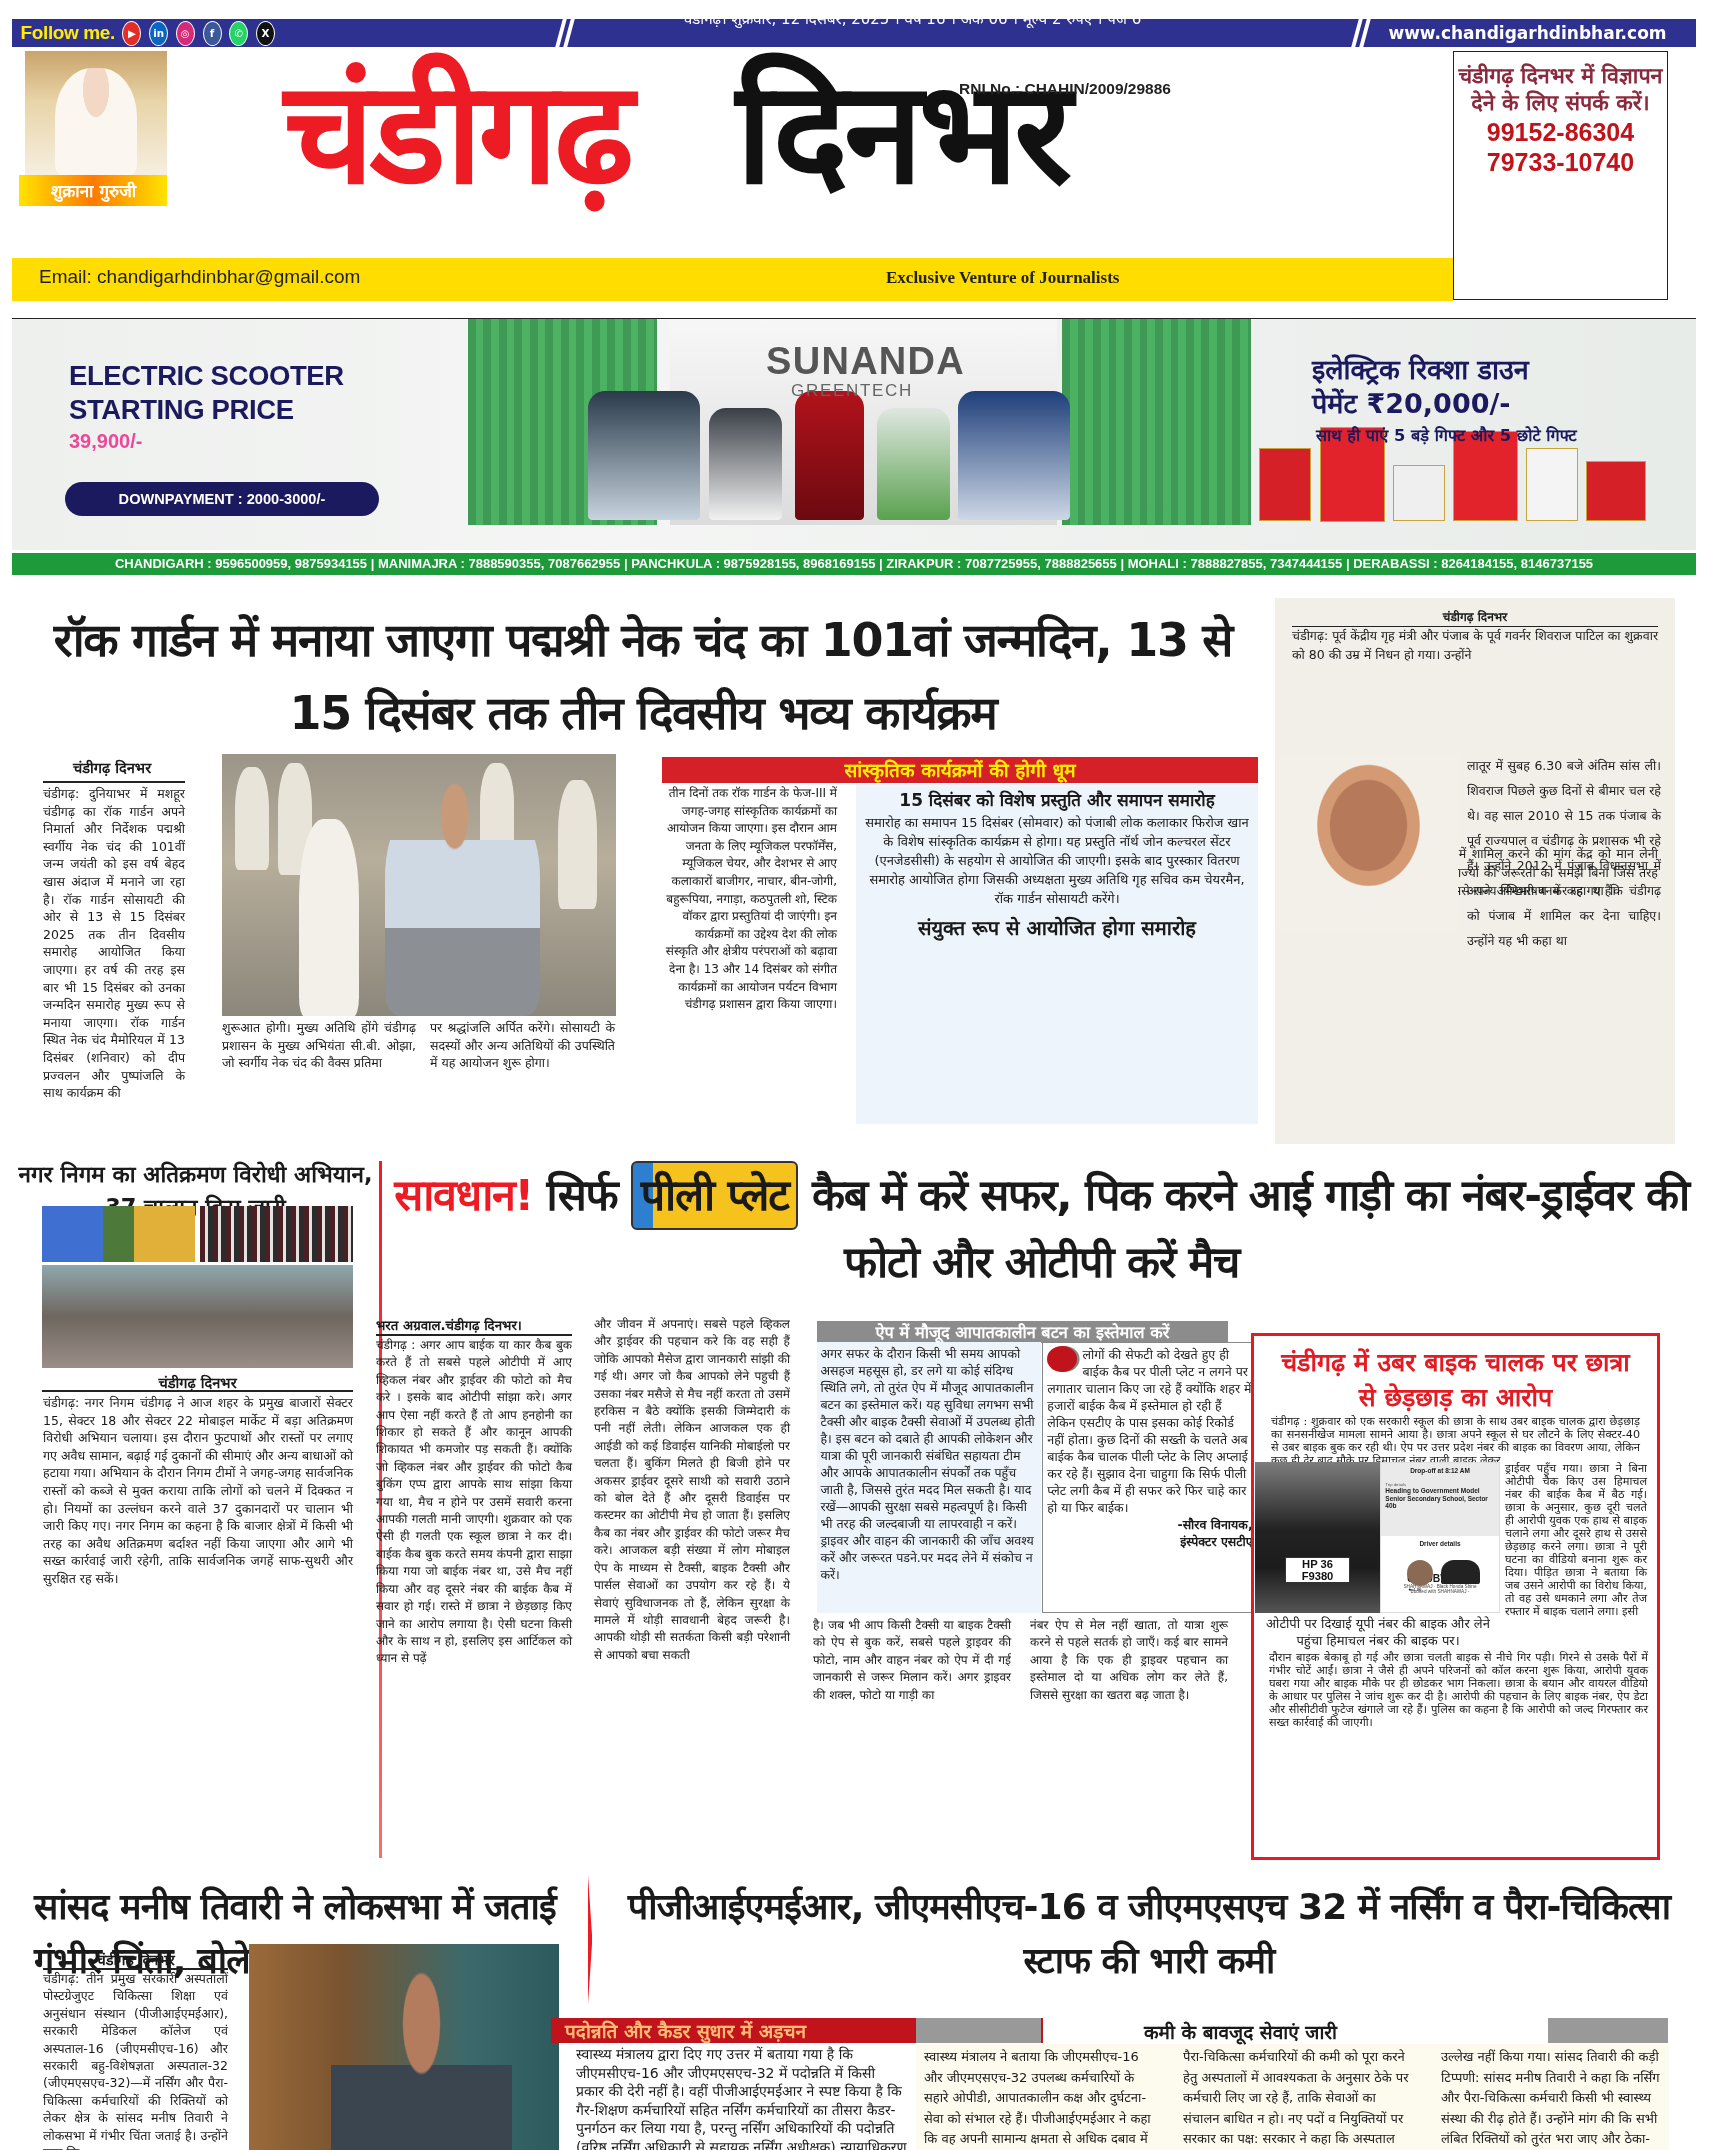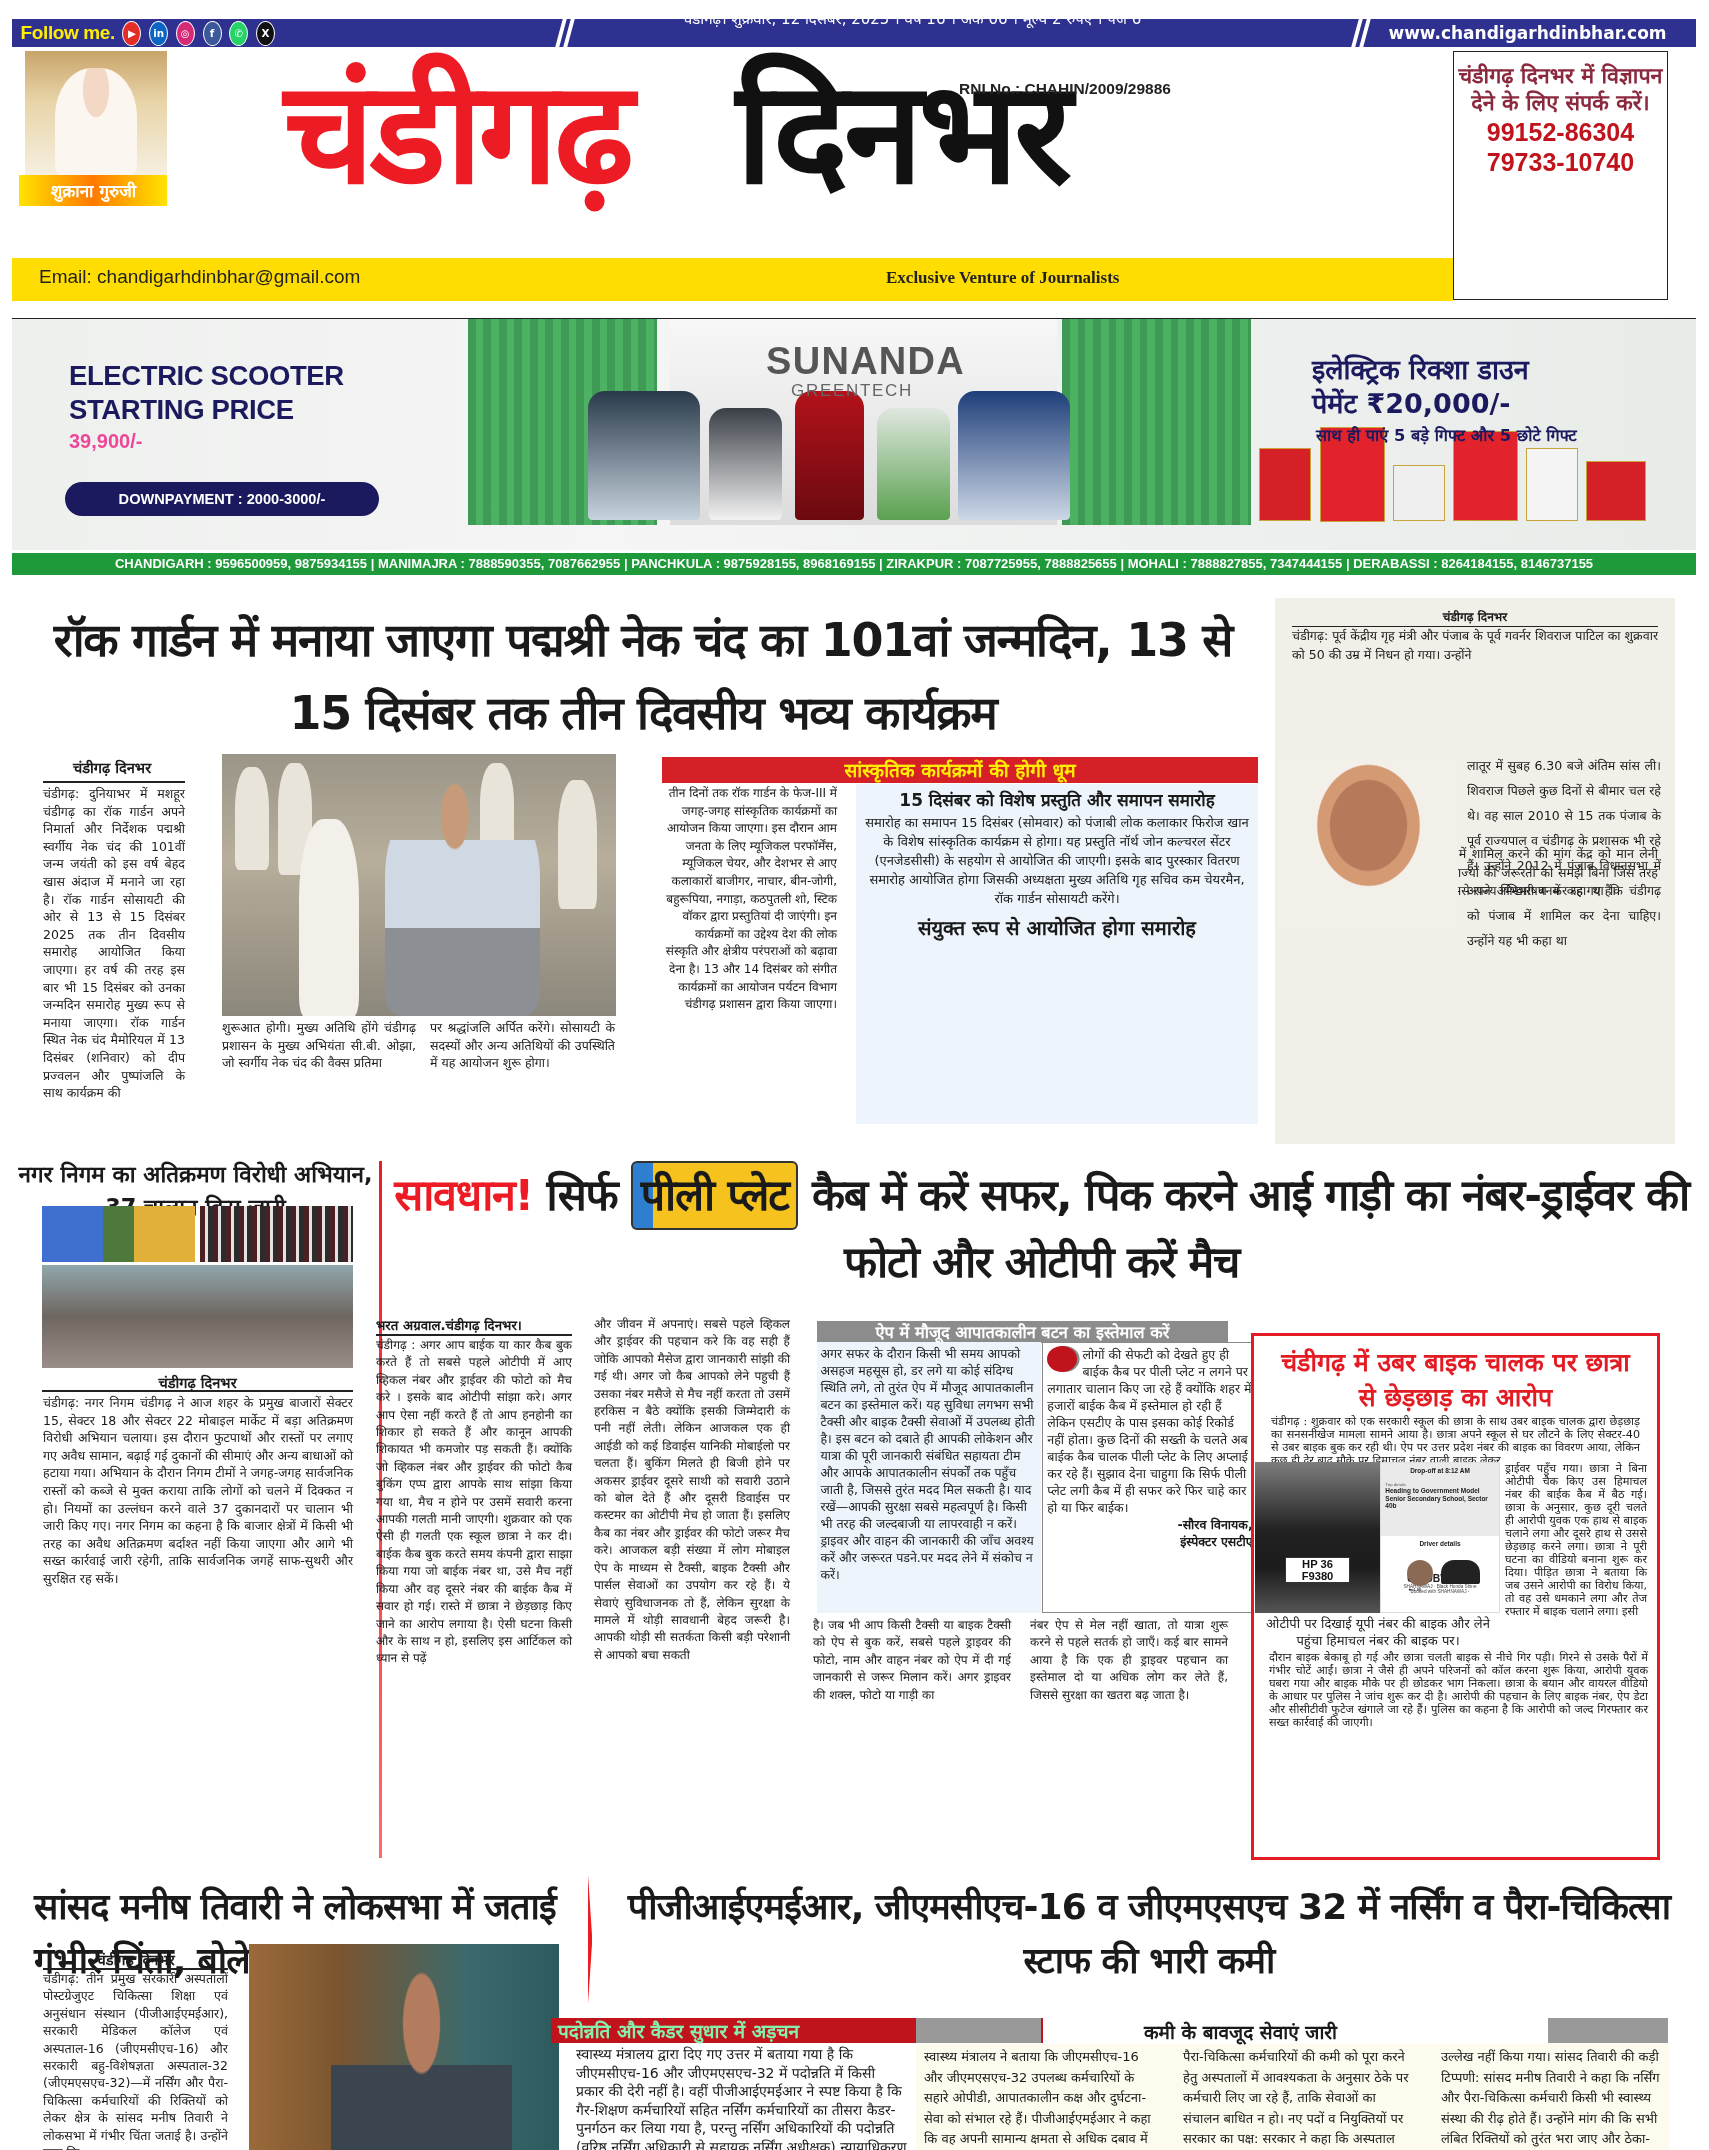--- a/index.html
+++ b/index.html
@@ -123,21 +123,21 @@
   
   #mt-headline { left: 34px; top: 1880px; width: 555px; font-size: 36px; line-height: 54px; font-weight: bold; letter-spacing: -0.9px; }
   #divider-red2 { left: 588px; top: 1875px; width: 4.3px; height: 129px; background: #ed1c24; clip-path: polygon(0 0,100% 50%,0 100%); }
   #pgi-headline { left: 594px; top: 1880px; width: 1110px; font-size: 36px; line-height: 54px; font-weight: bold; text-align: center; letter-spacing: -0.9px; }
   #mt-byline { left: 43px; top: 1949px; width: 185px; }
   #mt-rule { left: 43px; top: 1968px; width: 185px; }
   #mt-col1 { left: 43px; top: 1970px; width: 185px; }
   #mt-col1 p { font-size: 12.5px; line-height: 17.4px; text-align: justify; }
   #mt-photo { left: 249px; top: 1944px; width: 310px; height: 323px; background: linear-gradient(90deg,#9a6a3a 0%,#7a5430 30%,#3c6a6c 70%,#2d5a5c 100%); overflow: hidden; }
   #mt-photo .person { position: absolute; left: 82px; top: 26px; width: 181px; height: 297px; background: radial-gradient(ellipse at 50% 18%, #b37c5f 0 14%, transparent 15%), linear-gradient(180deg, transparent 0 32%, #3b4550 32% 100%); }
-  #pad-hdr { left: 551px; top: 2018px; width: 492px; height: 25px; background: #c1131b; color: #86efac; font-size: 19px; font-weight: bold; display: flex; align-items: center; padding-left: 7px; }
+  #pad-hdr { left: 551px; top: 2018px; width: 492px; height: 25px; background: #c1131b; color: #fdba74; font-size: 19px; font-weight: bold; display: flex; align-items: center; padding-left: 14px; }
   #pad-hdr-grey { left: 916px; top: 2018px; width: 125px; height: 25px; background: #999; }
   #pad-body { left: 576px; top: 2045px; width: 331px; }
   #pad-body p { font-size: 14px; line-height: 18.5px; }
   #kami-hdr { left: 1144px; top: 2019px; font-size: 19px; font-weight: bold; }
   #kami-grey { left: 1548px; top: 2018px; width: 120px; height: 25px; background: #999; }
   #kami-body { left: 916px; top: 2044px; width: 753px; height: 224px; background: #fdfbee; }
   #kami-c1 { left: 924px; top: 2047px; width: 228px; }
   #kami-c2 { left: 1183px; top: 2047px; width: 228px; }
   #kami-c3 { left: 1441px; top: 2047px; width: 224px; }
   .kami p { font-size: 13px; line-height: 20.6px; }
@@ -234,21 +234,21 @@
     <p>तीन दिनों तक रॉक गार्डन के फेज-III में जगह-जगह सांस्कृतिक कार्यक्रमों का आयोजन किया जाएगा। इस दौरान आम जनता के लिए म्यूजिकल परफॉर्मेंस, म्यूजिकल चेयर, और देशभर से आए कलाकारों बाजीगर, नाचार, बीन-जोगी, बहुरूपिया, नगाड़ा, कठपुतली शो, स्टिक वॉकर द्वारा प्रस्तुतियां दी जाएंगी। इन कार्यक्रमों का उद्देश्य देश की लोक संस्कृति और क्षेत्रीय परंपराओं को बढ़ावा देना है। 13 और 14 दिसंबर को संगीत कार्यक्रमों का आयोजन पर्यटन विभाग चंडीगढ़ प्रशासन द्वारा किया जाएगा।</p>
   </div>
 <div id="s1-box-right" class="abs">
   <h3>15 दिसंबर को विशेष प्रस्तुति और समापन समारोह</h3>
   <p>समारोह का समापन 15 दिसंबर (सोमवार) को पंजाबी लोक कलाकार फिरोज खान के विशेष सांस्कृतिक कार्यक्रम से होगा। यह प्रस्तुति नॉर्थ जोन कल्चरल सेंटर (एनजेडसीसी) के सहयोग से आयोजित की जाएगी। इसके बाद पुरस्कार वितरण समारोह आयोजित होगा जिसकी अध्यक्षता मुख्य अतिथि गृह सचिव कम चेयरमैन, रॉक गार्डन सोसायटी करेंगे।</p>
   <h3 class="sub2">संयुक्त रूप से आयोजित होगा समारोह</h3>
 </div>
 
 <div id="shiv" class="abs">
   <div class="byline">चंडीगढ़ दिनभर</div>
-  <p>चंडीगढ़: पूर्व केंद्रीय गृह मंत्री और पंजाब के पूर्व गवर्नर शिवराज पाटिल का शुक्रवार को 50 की उम्र में निधन हो गया। उन्होंने</p>
+  <p>चंडीगढ़: पूर्व केंद्रीय गृह मंत्री और पंजाब के पूर्व गवर्नर शिवराज पाटिल का शुक्रवार को 80 की उम्र में निधन हो गया। उन्होंने</p>
   <div style="height:181px"></div>
   <p>कि पंजाबी भाषायी क्षेत्रों को पंजाब में शामिल करने की मांग केंद्र को मान लेनी चाहिए। पाटिल ने कहा था कि केंद्र राज्यों की जरूरतों को समझे बिना जिस तरह से योजनाएं व नीतियां बना रही है, उससे राज्य भिखारी बनकर रह गए हैं।</p>
 </div>
 <div id="shiv-photo" class="abs"></div>
 <div id="shiv-text-right" class="abs">
     <p class="body" style="font-size:12.5px;line-height:25px">लातूर में सुबह 6.30 बजे अंतिम सांस ली। शिवराज पिछले कुछ दिनों से बीमार चल रहे थे। वह साल 2010 से 15 तक पंजाब के पूर्व राज्यपाल व चंडीगढ़ के प्रशासक भी रहे हैं। उन्होंने 2012 में पंजाब विधानसभा में अपने अभिभाषण में कहा था कि चंडीगढ़ को पंजाब में शामिल कर देना चाहिए। उन्होंने यह भी कहा था</p>
   </div>
 
 <div id="nn-headline" class="abs">नगर निगम का अतिक्रमण विरोधी अभियान, 37 चालान किए जारी</div>
 <div id="nn-photo1" class="abs"></div>

